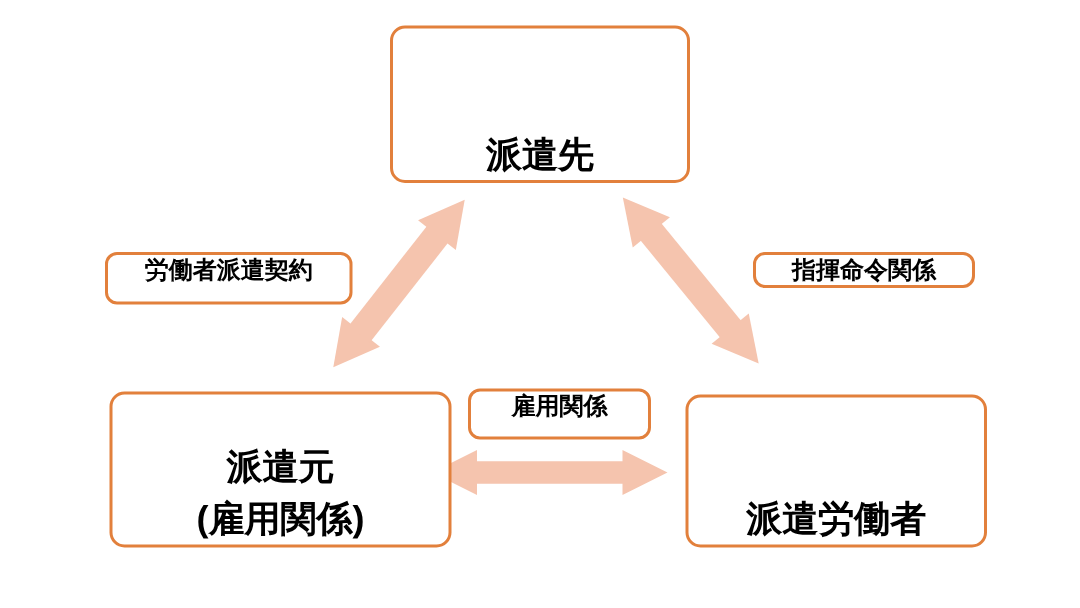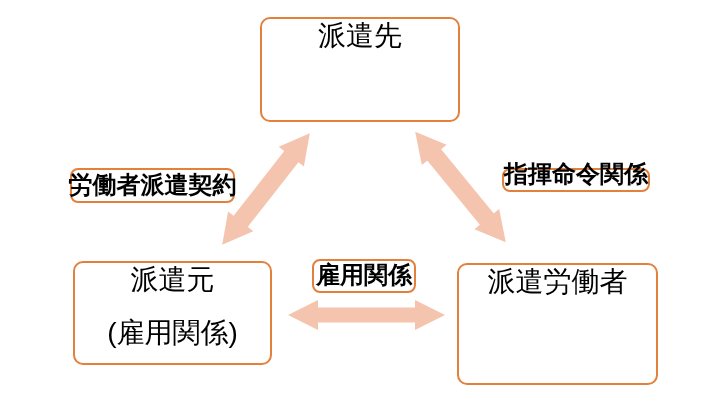--- a/index.html
+++ b/index.html
@@ -22,50 +22,50 @@
 
   
   .node {
     position: absolute;
     background: var(--c-bg);
     border: 2px solid var(--c-border);
     border-radius: 10px;
     display: flex;
     flex-direction: column;
     align-items: center;
-    justify-content: flex-start;
+    justify-content: flex-end;
     text-align: center;
     color: var(--c-text);
-    font-weight: 400;
-    font-size: 28px;
+    font-weight: 700;
+    font-size: 24px;
     line-height: 33px;
     z-index: 2;
   }
   .node-top   { left: 260px; top: 17px;  width: 200px; height: 105px; }
-  .node-left  { left: 73px;  top: 261px; width: 199px; height: 104px; row-gap: 20px; }
-  .node-right { left: 457px; top: 263px; width: 201px; height: 122px; }
+  .node-left  { left: 73px;  top: 261px; width: 228px; height: 104px; row-gap: 2px; }
+  .node-right { left: 457px; top: 263px; width: 201px; height: 102px; }
 
   
   .edge-label {
     position: absolute;
     background: var(--c-bg);
     border: 2px solid var(--c-border);
     border-radius: 8px;
     display: flex;
-    align-items: flex-end;
+    align-items: flex-start;
     justify-content: center;
     color: var(--c-text);
     font-weight: 700;
-    font-size: 24px;
+    font-size: 16px;
     white-space: nowrap;
     z-index: 3;
   }
   .label-contract   { left: 70px;  top: 168px; width: 165px; height: 35px; }
   .label-command    { left: 502px; top: 168px; width: 148px; height: 24px; }
-  .label-employment { left: 312px; top: 259px; width: 104px; height: 34px; }
+  .label-employment { left: 312px; top: 259px; width: 122px; height: 34px; }
 
   
   .arrow { position: absolute; z-index: 1; }
   .arrow .shaft {
     position: absolute;
     left: 28px; right: 28px;
     top: 50%;
     transform: translateY(-50%);
     background: var(--c-arrow);
   }

